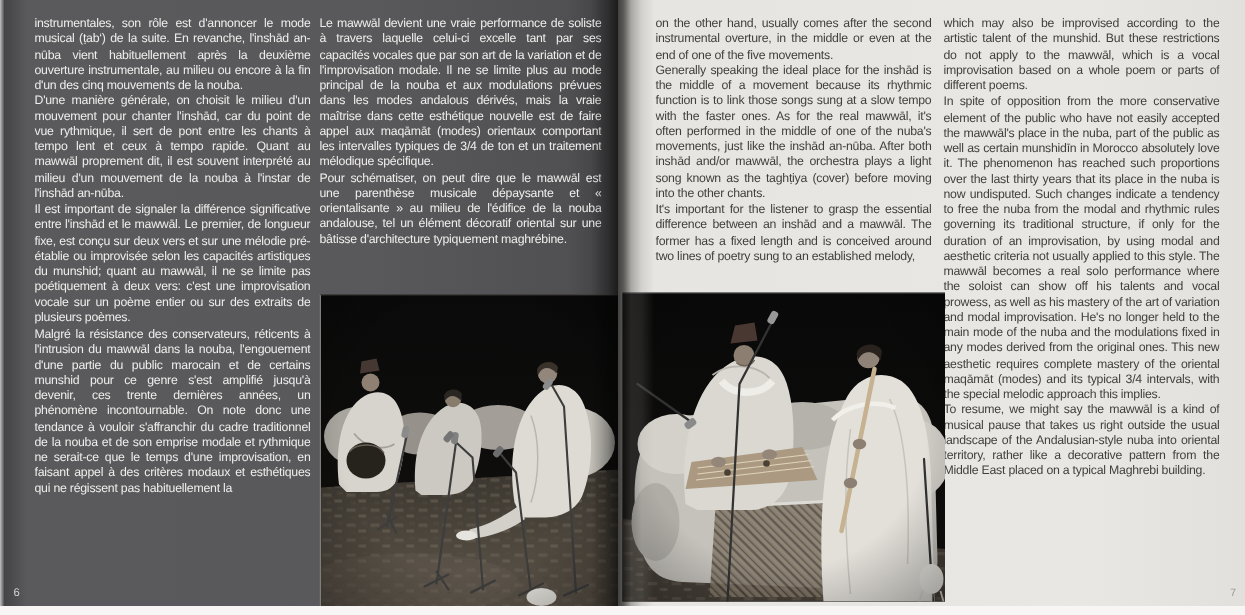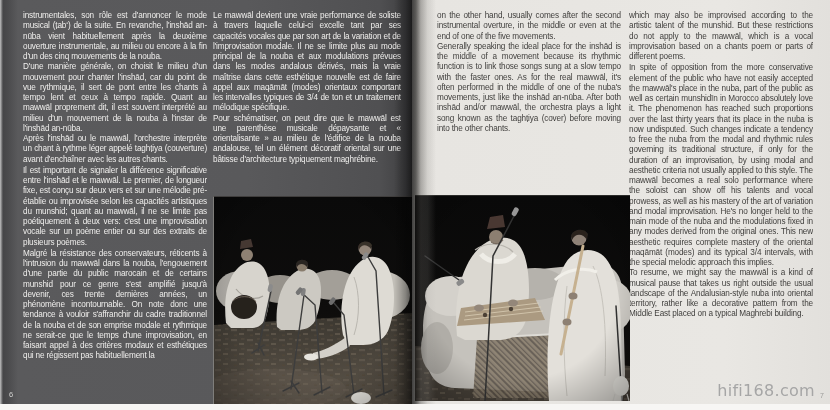--- a/index.html
+++ b/index.html
@@ -44,21 +44,20 @@
 </style>
 </head>
 <body>
 
 <div class="spread">
 
   <div class="page page-left">
     <div class="col col1">
       <p>instrumentales, son rôle est d'annoncer le mode musical (ṭab‘) de la suite. En revanche, l'inshād an-nūba vient habituellement après la deuxième ouverture instrumentale, au milieu ou encore à la fin d'un des cinq mouvements de la nouba.</p>
       <p>D'une manière générale, on choisit le milieu d'un mouvement pour chanter l'inshād, car du point de vue rythmique, il sert de pont entre les chants à tempo lent et ceux à tempo rapide. Quant au mawwāl proprement dit, il est souvent interprété au milieu d'un mouvement de la nouba à l'instar de l'inshād an-nūba.</p>
-      <p>Après l'inshād ou le mawwāl, l'orchestre interprète un chant à rythme léger appelé taghṭiya (couverture) avant d'enchaîner avec les autres chants.</p>
       <p class="gap">Il est important de signaler la différence significative entre l'inshād et le mawwāl. Le premier, de longueur fixe, est conçu sur deux vers et sur une mélodie pré-établie ou improvisée selon les capacités artistiques du munshid; quant au mawwāl, il ne se limite pas poétiquement à deux vers: c'est une improvisation vocale sur un poème entier ou sur des extraits de plusieurs poèmes.</p>
       <p class="gap">Malgré la résistance des conservateurs, réticents à l'intrusion du mawwāl dans la nouba, l'engouement d'une partie du public marocain et de certains munshid pour ce genre s'est amplifié jusqu'à devenir, ces trente dernières années, un phénomène incontournable. On note donc une tendance à vouloir s'affranchir du cadre traditionnel de la nouba et de son emprise modale et rythmique ne serait-ce que le temps d'une improvisation, en faisant appel à des critères modaux et esthétiques qui ne régissent pas habituellement la</p>
     </div>
     <div class="col col2">
       <p>Le mawwāl devient une vraie performance de soliste à travers laquelle celui-ci excelle tant par ses capacités vocales que par son art de la variation et de l'improvisation modale. Il ne se limite plus au mode principal de la nouba et aux modulations prévues dans les modes andalous dérivés, mais la vraie maîtrise dans cette esthétique nouvelle est de faire appel aux maqāmāt (modes) orientaux comportant les intervalles typiques de 3/4 de ton et un traitement mélodique spécifique.</p>
       <p>Pour schématiser, on peut dire que le mawwāl est une parenthèse musicale dépaysante et « orientalisante » au milieu de l'édifice de la nouba andalouse, tel un élément décoratif oriental sur une bâtisse d'architecture typiquement maghrébine.</p>
     </div>
 
     <svg class="photo photo-left" viewBox="0 0 199 208" aria-hidden="true">
       <defs>
@@ -141,23 +140,24 @@
       <rect width="199" height="208" fill="url(#lvig)"></rect>
     </svg>
 
     <div class="pagenum-left">6</div>
   </div>
 
   <div class="page page-right">
     <div class="col col1">
       <p>on the other hand, usually comes after the second instrumental overture, in the middle or even at the end of one of the five movements.</p>
       <p>Generally speaking the ideal place for the inshād is the middle of a movement because its rhythmic function is to link those songs sung at a slow tempo with the faster ones. As for the real mawwāl, it's often performed in the middle of one of the nuba's movements, just like the inshād an-nūba. After both inshād and/or mawwāl, the orchestra plays a light song known as the taghṭiya (cover) before moving into the other chants.</p>
+      <p class="gap">It's important for the listener to grasp the essential difference between an inshād and a mawwāl. The former has a fixed length and is conceived around two lines of poetry sung to an established melody,</p>
     </div>
     <div class="col col2">
-      <p>which may also be improvised according to the artistic talent of the munshid. But these restrictions do not apply to the mawwāl, which is a vocal improvisation based on a chants poem or parts of different poems.</p>
+      <p>which may also be improvised according to the artistic talent of the munshid. But these restrictions do not apply to the mawwāl, which is a vocal improvisation based on a whole poem or parts of different poems.</p>
       <p class="gap">In spite of opposition from the more conservative element of the public who have not easily accepted the mawwāl's place in the nuba, part of the public as well as certain munshidīn in Morocco absolutely love it. The phenomenon has reached such proportions over the last thirty years that its place in the nuba is now undisputed. Such changes indicate a tendency to free the nuba from the modal and rhythmic rules governing its traditional structure, if only for the duration of an improvisation, by using modal and aesthetic criteria not usually applied to this style. The mawwāl becomes a real solo performance where the soloist can show off his talents and vocal prowess, as well as his mastery of the art of variation and modal improvisation. He's no longer held to the main mode of the nuba and the modulations fixed in any modes derived from the original ones. This new aesthetic requires complete mastery of the oriental maqāmāt (modes) and its typical 3/4 intervals, with the special melodic approach this implies.</p>
       <p>To resume, we might say the mawwāl is a kind of musical pause that takes us right outside the usual landscape of the Andalusian-style nuba into oriental territory, rather like a decorative pattern from the Middle East placed on a typical Maghrebi building.</p>
     </div>
 
     <svg class="photo photo-right" viewBox="0 0 215 205" aria-hidden="true">
       <defs>
         <linearGradient id="rbg" x1="0" y1="0" x2="0" y2="1">
           <stop offset="0" stop-color="#090909"></stop>
             <stop offset=".6" stop-color="#0d0c0b"></stop>
             <stop offset="1" stop-color="#15120e"></stop>
@@ -230,15 +230,14 @@
       <g>
         <ellipse cx="206" cy="190" rx="8" ry="10" fill="#eae8e2"></ellipse>
         <path d="M200,198 L198,205 M206,200 L206,205 M212,198 L214,205" stroke="#d8d6d0" stroke-width="1.2" fill="none"></path>
       </g>
       <rect width="215" height="205" fill="url(#rvig)"></rect>
     </svg>
   </div>
 
   <div class="gutter"></div>
   <div class="bottom-strip"></div>
-  <div class="watermark">hifi168.com</div>
   <div class="pagenum-right">7</div>
 </div>
 
 </body></html>

